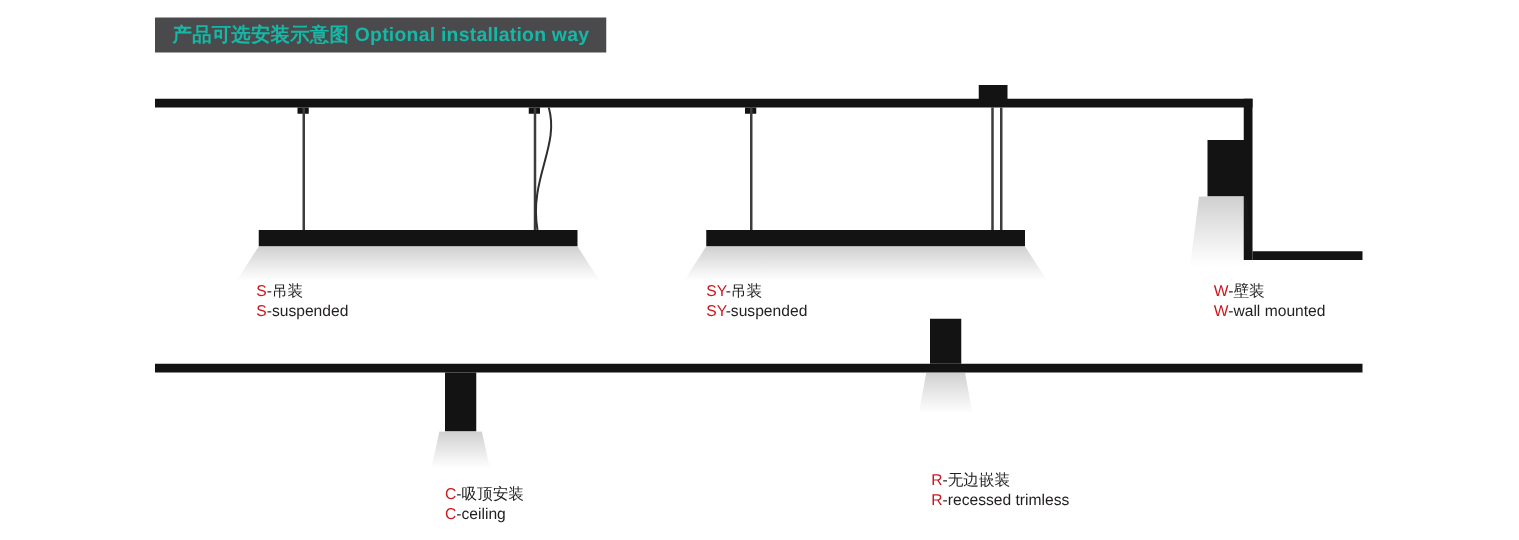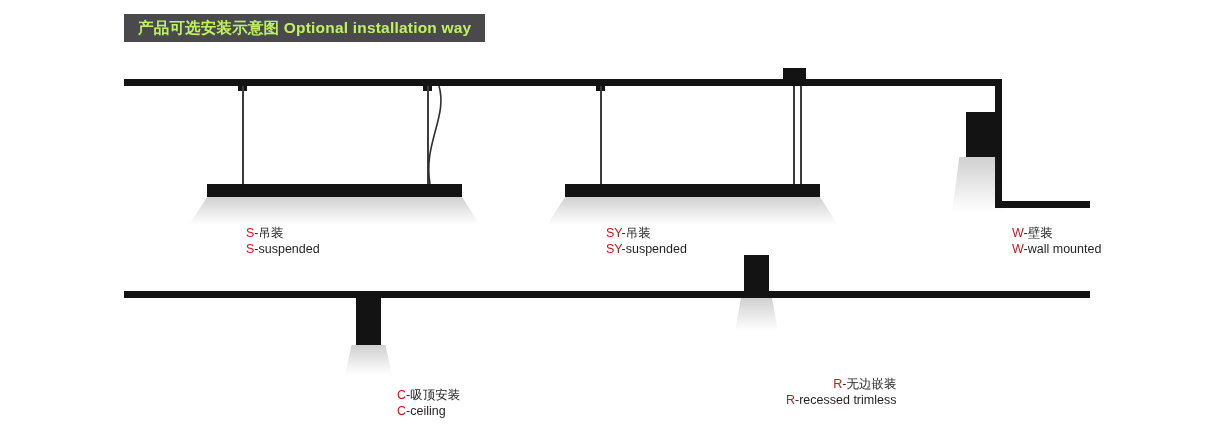--- a/index.html
+++ b/index.html
@@ -4,21 +4,21 @@
 <style>
   * { margin:0; padding:0; box-sizing:border-box; }
   html,body { background:#ffffff; }
   body { font-family:"Liberation Sans","DejaVu Sans",sans-serif; }
 
   .stage { position:relative; width:1215px; height:432px; background:#fff; overflow:hidden; }
 
   .banner {
     position:absolute; left:124px; top:14px; height:28px;
     display:flex; align-items:center; padding:0 14px;
-    background:var(--banner-bg,#4a4a4c); color:#bef264;
+    background:var(--banner-bg,#4a4a4c); color:#14b8a6;
     font-size:15.5px; font-weight:700; letter-spacing:.2px; white-space:nowrap;
   }
 
   .line { position:absolute; background:var(--ink,#121212); }
   .ceiling-top   { left:124px; top:79px;  width:878px; height:7px; }
   .wall-vert     { left:995px; top:79px;  width:7px;   height:129px; }
   .wall-lower    { left:1002px; top:201px; width:88px; height:7px; }
   .ceiling-bottom{ left:124px; top:291px; width:966px; height:7px; }
 
   .wire { position:absolute; width:2px; background:#3c3c3c; }
@@ -27,21 +27,21 @@
 
   .glow {
     position:absolute;
     background:linear-gradient(to bottom, rgba(40,40,40,0.22) 0%, rgba(40,40,40,0.05) 75%, rgba(40,40,40,0) 100%);
   }
   .beam-wide  { clip-path:polygon(6.2% 0, 93.8% 0, 100% 100%, 0 100%); }
   .beam-small { clip-path:polygon(14% 0, 86% 0, 100% 100%, 0 100%); }
 
   .fixture { position:absolute; background:var(--ink,#121212); }
 
-  .label { position:absolute; font-size:12.5px; line-height:16px; color:var(--label-ink,#231f20); white-space:nowrap;margin-left:41px; }
+  .label { position:absolute; font-size:12.5px; line-height:16px; color:var(--label-ink,#231f20); white-space:nowrap; }
   .label .red { color:var(--accent-red,#c9171e); }
 
   .cord { position:absolute; }
 </style>
 </head>
 <body>
 
 <div class="stage">
 
   <div class="banner">产品可选安装示意图 Optional installation way</div>
@@ -91,18 +91,18 @@
   <div class="label" style="left:971px; top:225px;">
     <div><span class="red">W</span><span>-壁装</span></div>
     <div><span class="red">W</span><span>-wall mounted</span></div>
   </div>
 
   <div class="label" style="left:356px; top:387px;">
     <div><span class="red">C</span><span>-吸顶安装</span></div>
     <div><span class="red">C</span><span>-ceiling</span></div>
   </div>
 
-  <div class="label" style="left:745px; top:376px;text-align:right;">
+  <div class="label" style="left:745px; top:376px;">
     <div><span class="red">R</span><span>-无边嵌装</span></div>
     <div><span class="red">R</span><span>-recessed trimless</span></div>
   </div>
 
 </div>
 
 </body></html>

